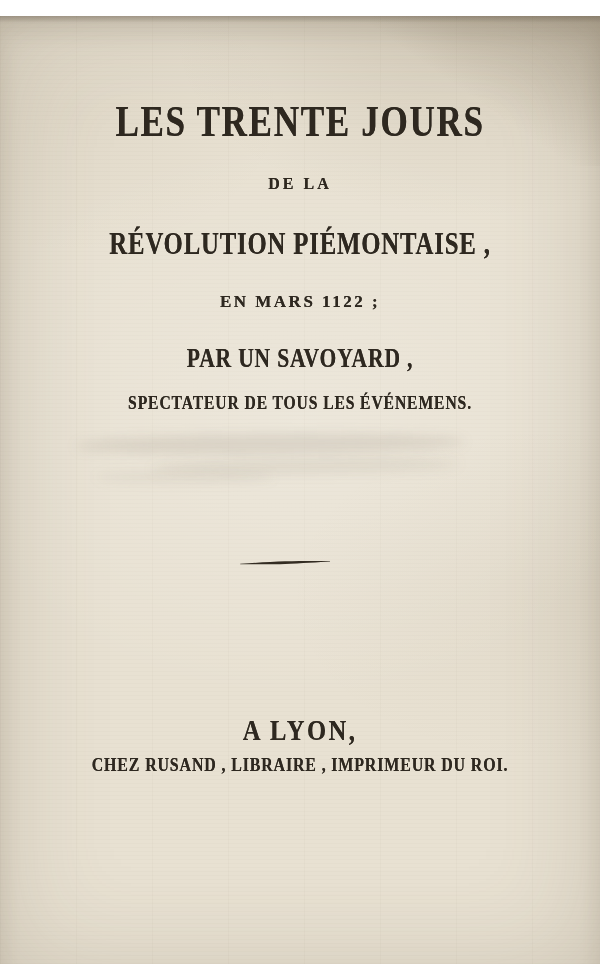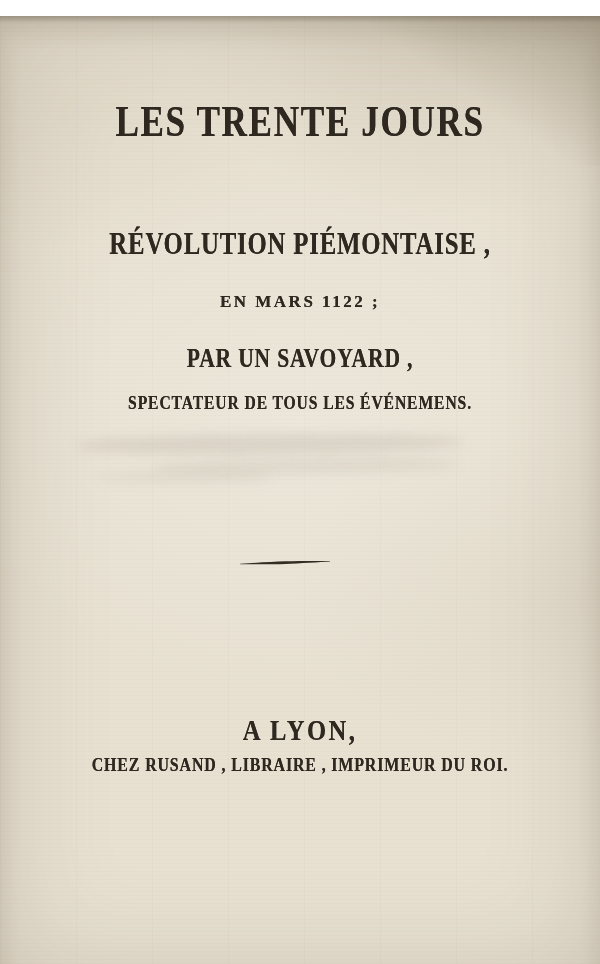--- a/index.html
+++ b/index.html
@@ -56,20 +56,21 @@
 </style>
 </head>
 <body>
 
 <div class="page">
 
   <div class="topedge"></div>
   <div class="corner-shadow"></div>
 
   <div class="line t-main">LES TRENTE JOURS</div>
+  <div class="line t-dela">DE LA</div>
   <div class="line t-sub">RÉVOLUTION PIÉMONTAISE ,</div>
   <div class="line t-date">EN MARS 1122 ;</div>
   <div class="line t-author">PAR UN SAVOYARD ,</div>
   <div class="line t-role">SPECTATEUR DE TOUS LES ÉVÉNEMENS.</div>
 
   <div class="smudge a"></div>
   <div class="smudge b"></div>
   <div class="smudge c"></div>
 
   <div class="rule-wrap">

